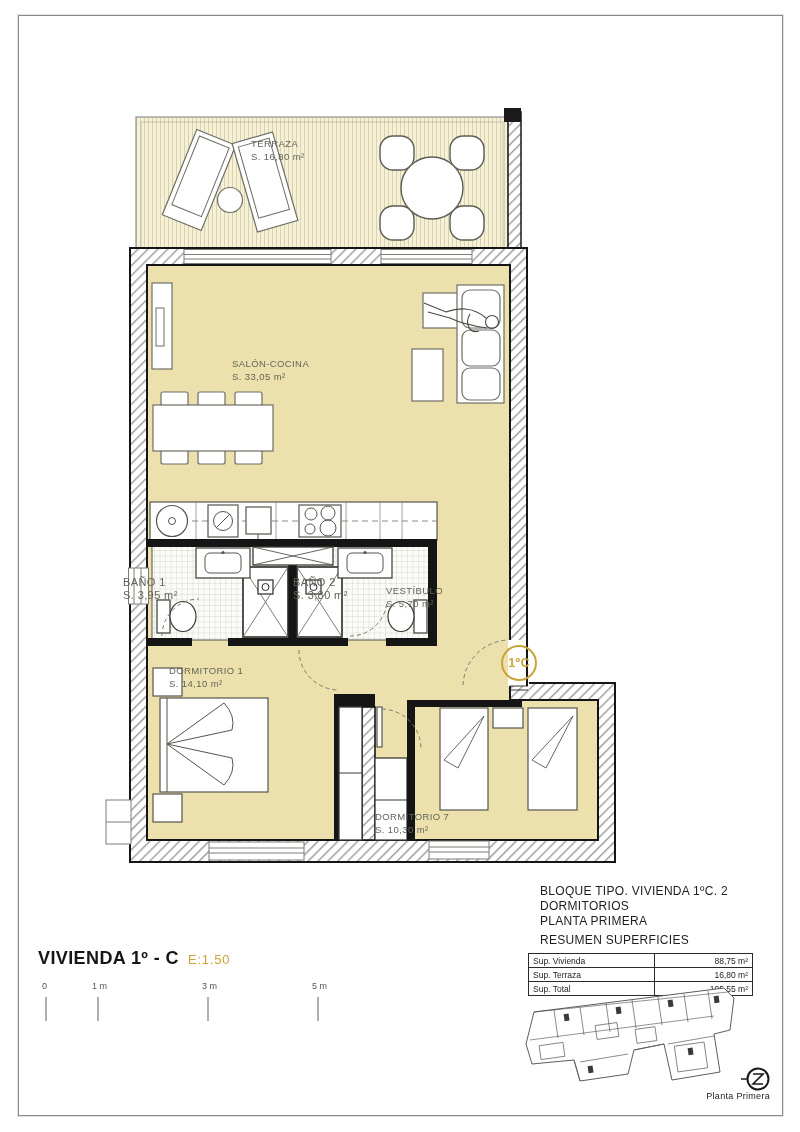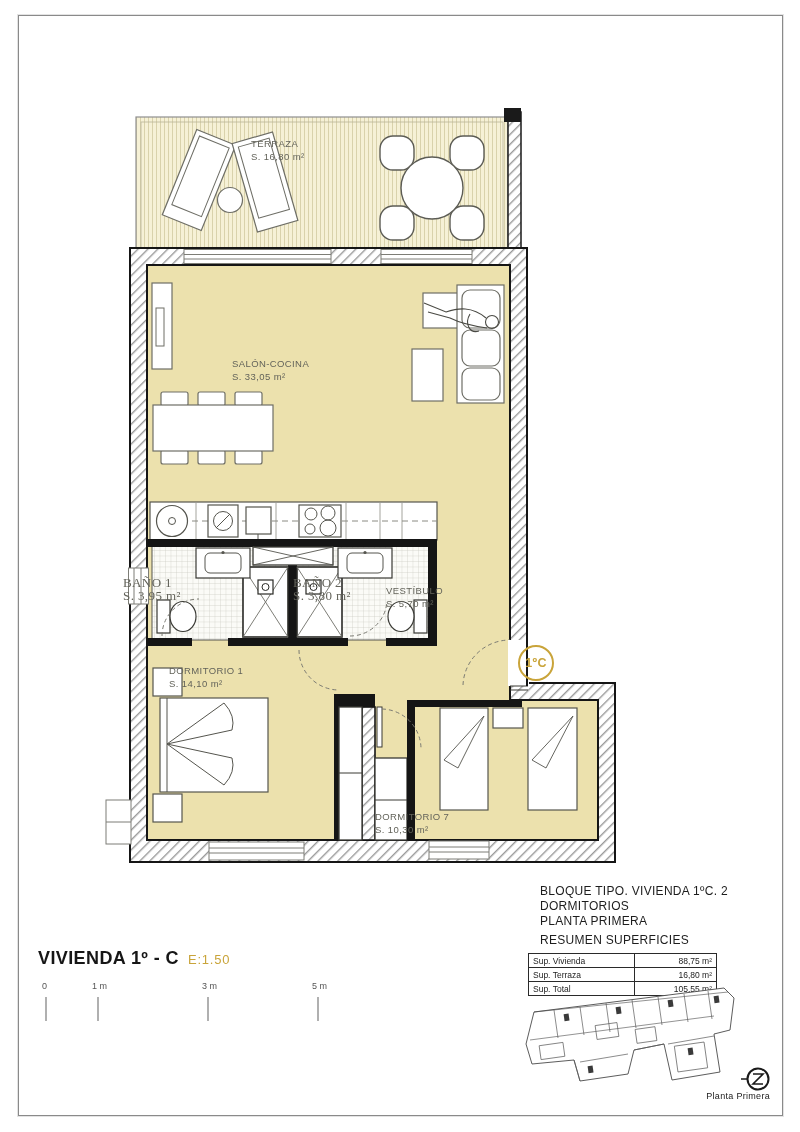--- a/index.html
+++ b/index.html
@@ -5,34 +5,34 @@
   html,body{margin:0;padding:0;background:#ffffff;}
   .page{position:relative;width:800px;height:1132px;background:#fff;overflow:hidden;
         font-family:"Liberation Sans", sans-serif;}
   .frame{position:absolute;left:18px;top:15px;width:763px;height:1099px;
          border:1.5px solid #8a8a8a;box-shadow:0 0 0 1px #e3e3e3;}
   .abs{position:absolute;}
   .room-label{position:absolute;width:160px;margin-left:-80px;text-align:left;
               color:#63635a;font-size:9.5px;letter-spacing:.4px;line-height:13px;}
   .room-label .rname{display:block;}
   .room-label .rarea{display:block;}
-  .small-label{font-size:13px;font-family:Liberation Serif, serif;}
-  .badge{position:absolute;left:518px;top:645px;width:32px;height:32px;border:2.5px solid #c9a43a;
+  .small-label{font-size:11px;}
+  .badge{position:absolute;left:501px;top:645px;width:32px;height:32px;border:2.5px solid #c9a43a;
          border-radius:50%;display:flex;align-items:center;justify-content:center;
          color:#c9a43a;font-size:12.5px;font-weight:bold;letter-spacing:.3px;background:transparent;}
   .title-block{position:absolute;left:38px;top:948px;}
   .title-main{font-size:18px;font-weight:bold;color:#161616;letter-spacing:.4px;}
   .title-scale{font-size:13px;color:#c9a43a;margin-left:9px;font-weight:normal;letter-spacing:.8px;}
   .scalebar{position:absolute;left:38px;top:981px;width:320px;height:45px;}
   .scalebar .tick-label{position:absolute;top:0;font-size:9px;color:#555;}
   .scalebar .tick-line{position:absolute;top:16px;width:2px;height:24px;background:#b0b0b0;}
   .info-panel{position:absolute;left:528px;top:884px;width:246px;}
   .info-line{font-size:12px;color:#1d1d1d;letter-spacing:.3px;line-height:15px;margin-left:12px;}
   .info-line.gap{margin-top:4px;}
-  .sup-table{width:189px;border-collapse:collapse;margin-top:5px;padding-left:12px;}
+  .sup-table{width:225px;border-collapse:collapse;margin-top:5px;padding-left:12px;}
   .sup-table td{border:1px solid #2a2a2a;font-size:8.5px;color:#222;padding:1.5px 4px;height:10px;}
   .sup-table td.val{text-align:right;}
   .siteplan-caption{position:absolute;left:660px;top:1091px;width:110px;text-align:right;
                     font-size:9px;color:#222;letter-spacing:.3px;}
 </style>
 </head>
 <body>
 
 <div class="page">
   <div class="frame"></div>

